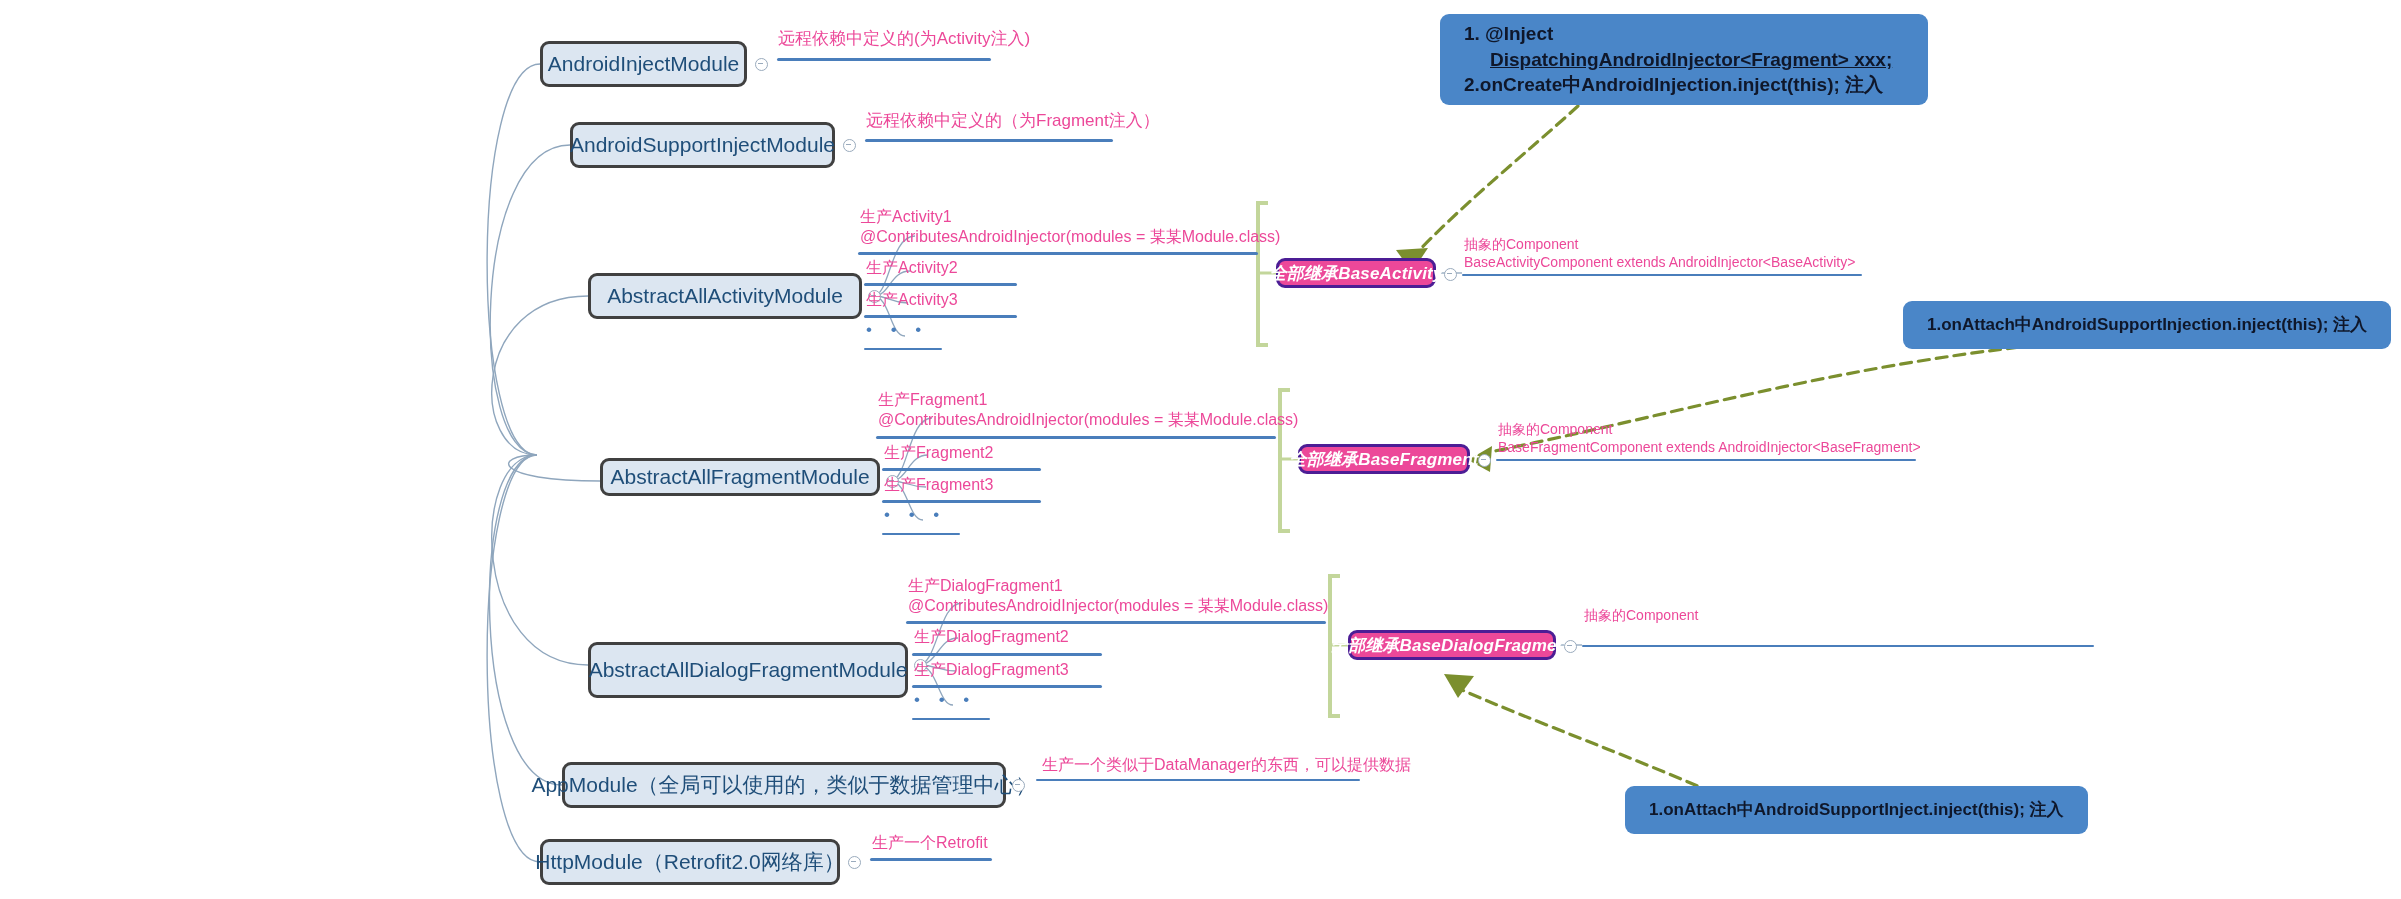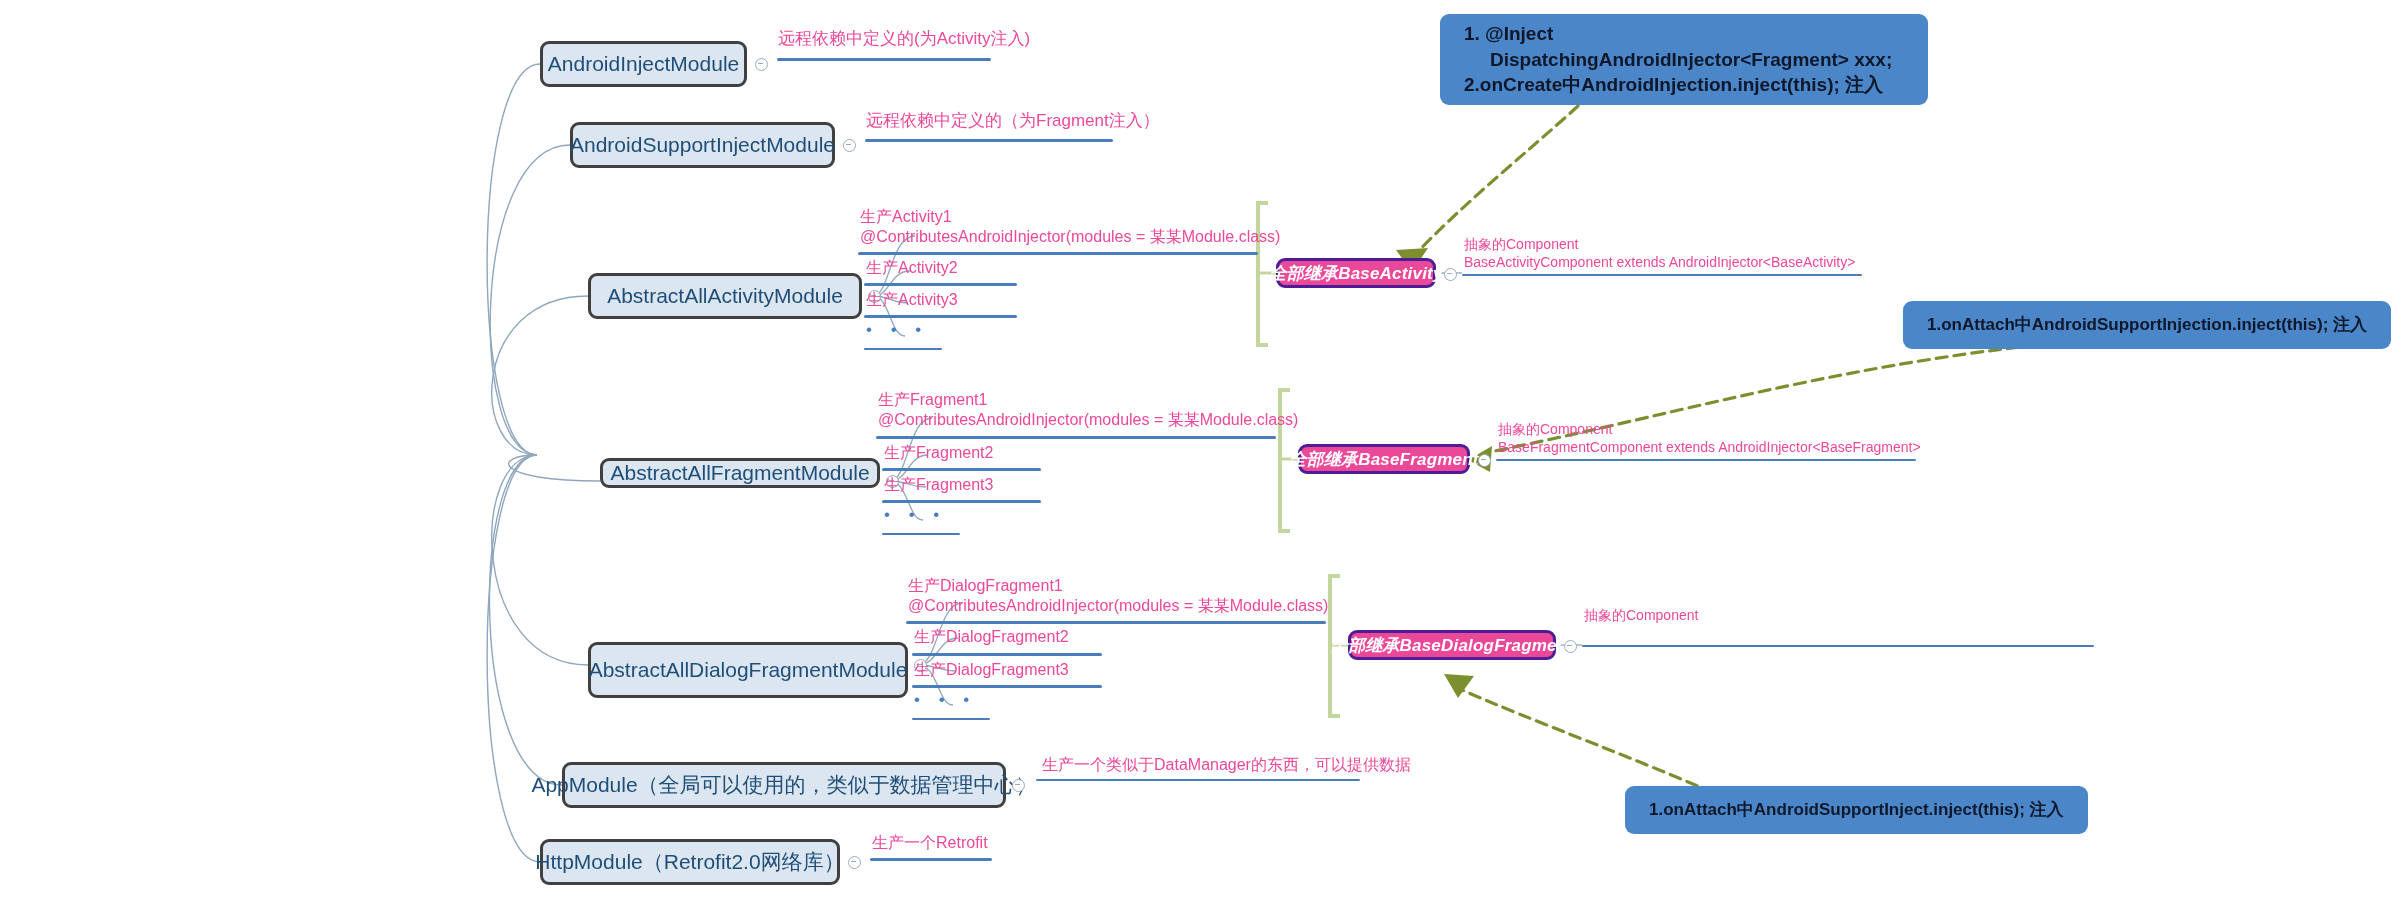--- a/index.html
+++ b/index.html
@@ -51,21 +51,21 @@
     background:#4a86c8;
     border-radius:9px;
     color:#0f172a;
     font-weight:bold;
     padding:7px 24px;
     display:block;
     line-height:1.35;
   }
   .callout.big{font-size:19px;}
   .callout.one{font-size:17px;display:flex;align-items:center;}
-  .callout .ind{display:block;padding-left:26px;}
+  .callout .ind{display:block;padding-left:26px;text-decoration:underline;}
 
   
   .leaf{
     position:absolute;
     box-sizing:border-box;
     color:#ec4899;
     line-height:1.28;
     white-space:nowrap;
   }
   .leaf .ln{display:block;}
@@ -208,21 +208,21 @@
   <div class="node green-node" style="left:1276px;top:258px;width:160px;height:30px;">
     <span>全部继承BaseActivity</span>
   </div>
   <div class="toggle" style="left:1444px;top:268px;"></div>
   <div class="leaf xs" style="left:1464px;top:236px;">
     <span class="ln">抽象的Component</span>
     <span class="ln">BaseActivityComponent extends AndroidInjector&lt;BaseActivity&gt;</span>
   </div>
   <div class="rule thin" style="left:1462px;top:274px;width:400px;"></div>
 
-  <div class="node branch-node" style="left:600px;top:458px;width:280px;height:30px;">
+  <div class="node branch-node" style="left:600px;top:458px;width:280px;height:38px;">
     <span>AbstractAllFragmentModule</span>
   </div>
   <div class="toggle" style="left:886px;top:475px;"></div>
 
   <div class="leaf sm" style="left:878px;top:390px;">
     <span class="ln">生产Fragment1</span>
     <span class="ln">@ContributesAndroidInjector(modules = 某某Module.class)</span>
   </div>
   <div class="rule" style="left:876px;top:436px;width:400px;"></div>
 

